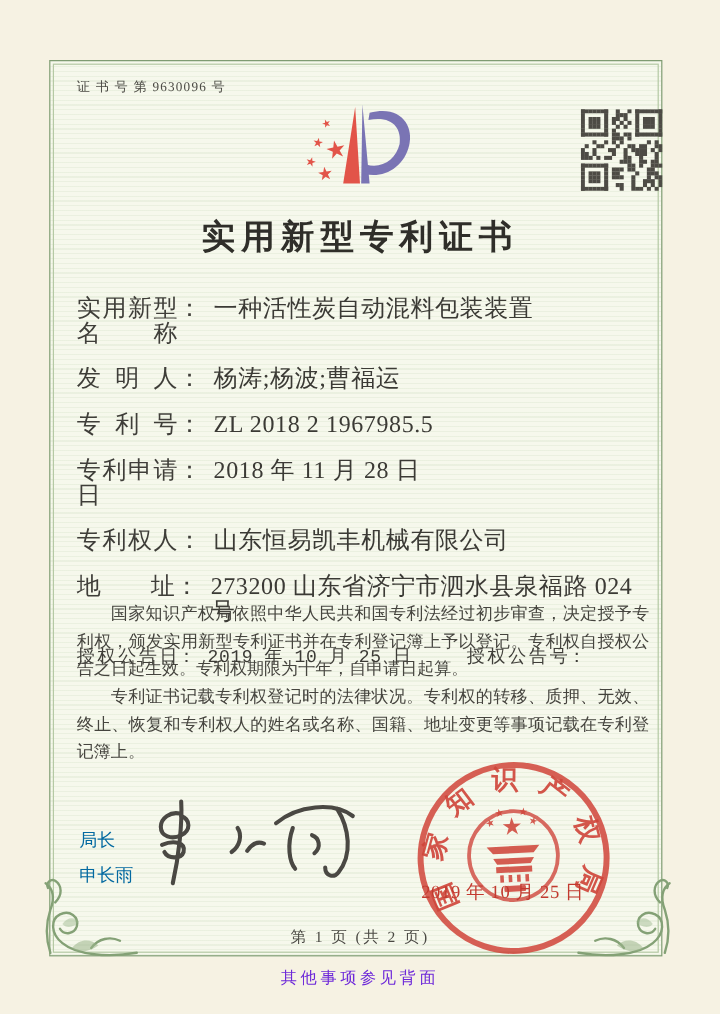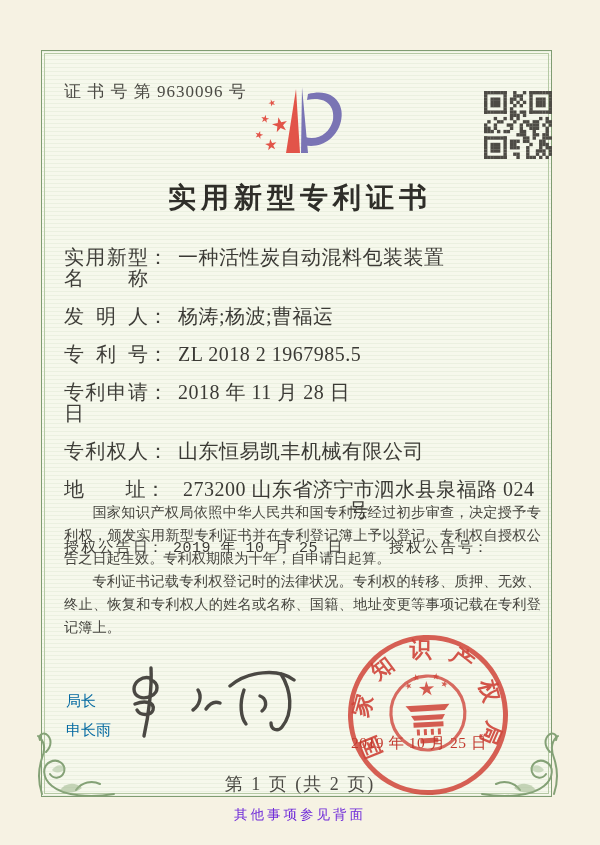--- a/index.html
+++ b/index.html
@@ -19,52 +19,52 @@
     background:
       repeating-linear-gradient(0deg, rgba(158,188,142,0.13) 0 1px, rgba(255,255,255,0) 1px 4px),
       #f6f8ec;
     box-sizing:border-box;
   }
   .frame-inner{position:absolute;inset:2px;border:1px solid #b5c9a4;}
   .flourish{position:absolute;width:88px;height:88px;z-index:3;}
   .flourish.bl{left:30px;top:712px;}
   .flourish.br{left:478px;top:712px;transform:scaleX(-1);}
   
-  .cert-no{position:absolute;left:64px;top:80px;font-size:17px;letter-spacing:1px;color:#4b4a44;z-index:4;text-align:center;}
+  .cert-no{position:absolute;left:64px;top:65px;font-size:11px;letter-spacing:1px;color:#4b4a44;z-index:4;text-align:center;}
   .logo{position:absolute;left:252px;top:85px;z-index:4;}
   .qr{position:absolute;left:484px;top:91px;width:68px;height:68px;z-index:4;}
   .title{
     position:absolute;left:0;right:0;top:179px;text-align:center;
     font-size:28px;font-weight:bold;letter-spacing:5px;color:#2f2e29;z-index:4;
   }
   
   .fields{position:absolute;left:64px;top:247px;width:478px;z-index:4;}
   .frow{display:flex;align-items:flex-start;line-height:21px;margin-bottom:17px;font-size:20px;}
   .lbl{display:inline-block;width:84px;text-align:justify;text-align-last:justify;color:#3f3e39;}
   .colon{display:inline-block;color:#3f3e39;}
-  .val{margin-left:10px;color:#3b3a35;letter-spacing:0.5px;text-align:center;}
+  .val{margin-left:10px;color:#3b3a35;letter-spacing:0.5px;}
   .grant-row{display:flex;font-size:15px;line-height:21px;margin-top:2px;font-family:Liberation Mono, monospace;}
   .grant-pair{display:flex;}
   .grant-pair.second{margin-left:46px;}
   
   .paras{position:absolute;left:64px;top:501px;width:477px;font-size:14.2px;
          line-height:1.62;text-align:justify;color:#45443e;z-index:4;}
   .paras p{margin:0;text-indent:2em;}
   
   .sig-titles{position:absolute;left:66px;top:687px;font-size:15px;line-height:1.95;z-index:4;color:#0369a1;}
   .sig-hand{position:absolute;left:118px;top:656px;z-index:4;}
   
   .seal{position:absolute;left:346px;top:633px;width:164px;height:164px;z-index:5;
         transform:rotate(-3deg);opacity:0.93;}
   .seal-ring{position:absolute;inset:2px;border:5px solid rgba(207,62,50,0.88);border-radius:50%;}
   .seal-svg{position:absolute;inset:0;}
   .seal-date{position:absolute;left:351px;top:733px;width:160px;font-size:15.5px;
              color:#c23a2f;letter-spacing:0.5px;z-index:6;}
   
-  .page-num{position:absolute;left:0;right:0;top:772px;text-align:center;font-size:18px;
+  .page-num{position:absolute;left:0;right:0;top:772px;text-align:center;font-size:13px;
             letter-spacing:2px;color:#4b4a44;z-index:4;}
   .back-note{position:absolute;left:0;right:0;top:806px;text-align:center;font-size:13.5px;
              letter-spacing:3px;color:#6d28d9;z-index:4;}
 </style>
 </head>
 <body>
 
 <div class="page">
 
   <div class="frame">

